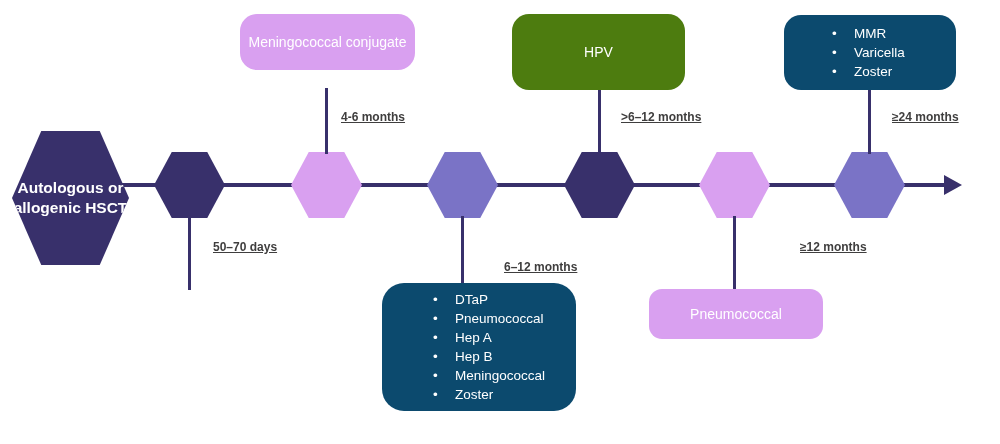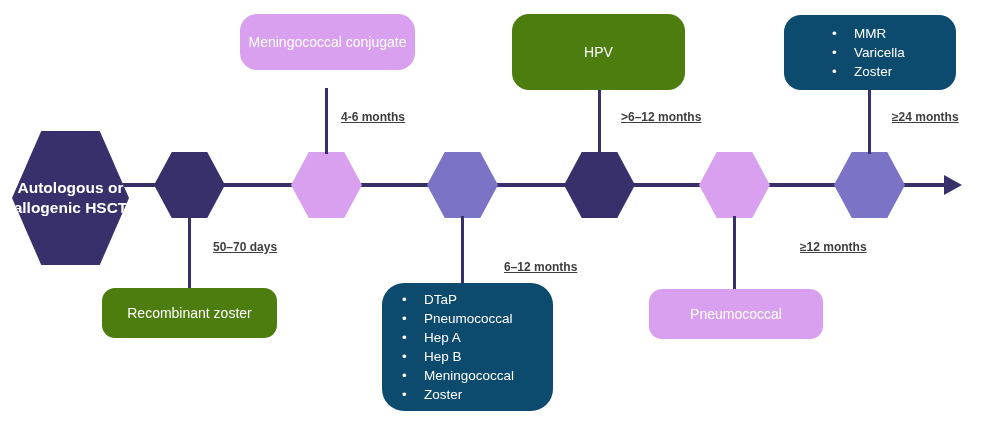--- a/index.html
+++ b/index.html
@@ -151,25 +151,22 @@
   </div>
 
   <div class="vbox vbox-purple" style="left:784px; top:15px; width:172px; height:75px; justify-content:flex-start; padding-left:42px;">
     <ul class="vlist">
       <li>MMR</li>
       <li>Varicella</li>
       <li>Zoster</li>
     </ul>
   </div>
 
-  <div class="vbox vbox-dark" style="left:102px; top:288px; width:175px; height:50px; border-radius:13px;">
-    <span>Recombinant zoster</span>
-  </div>
 
-  <div class="vbox vbox-purple" style="left:382px; top:283px; width:171px; height:128px; border-radius:22px; justify-content:flex-start; padding-left:14px;">
+  <div class="vbox vbox-purple" style="left:382px; top:283px; width:194px; height:128px; border-radius:22px; justify-content:center; padding-left:14px;">
     <ul class="vlist">
       <li>DTaP</li>
       <li>Pneumococcal</li>
       <li>Hep A</li>
       <li>Hep B</li>
       <li>Meningococcal</li>
       <li>Zoster</li>
     </ul>
   </div>
 

